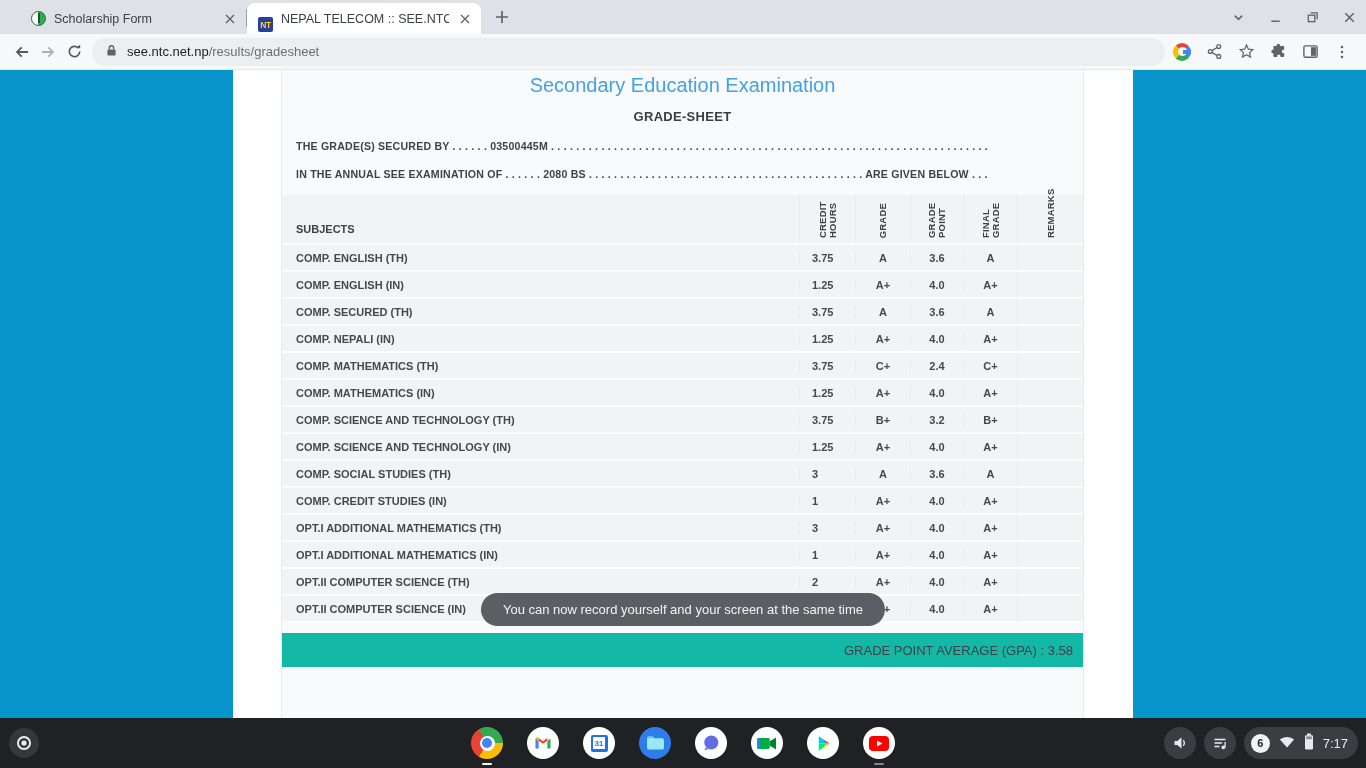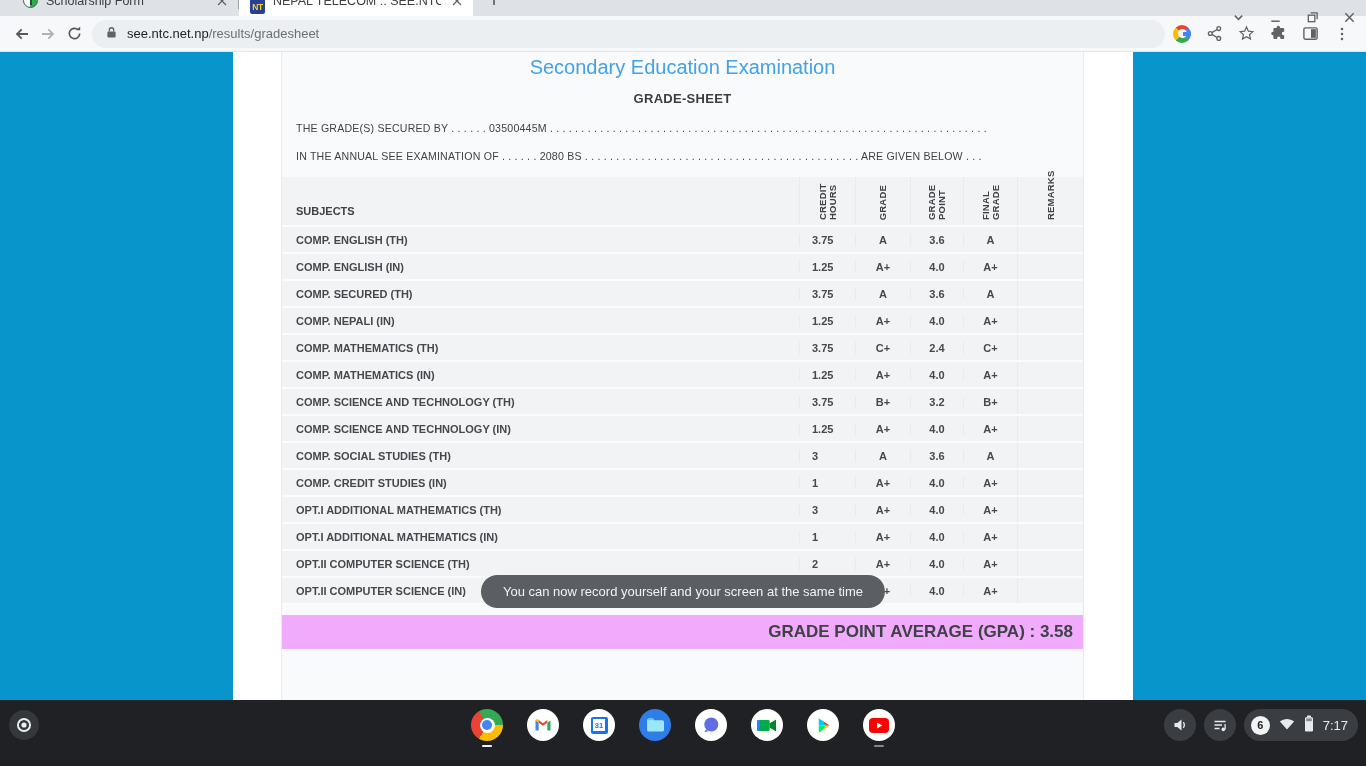--- a/index.html
+++ b/index.html
@@ -1,21 +1,21 @@
 <!DOCTYPE html>
 <html style="--page-bg: #0795cb; --title-blue: #44a1e7; --text-dark: #404248; --shelf-bg: #202124; --toast-bg: #5b5e62;"><head>
 <meta charset="utf-8">
 <style>
   * { box-sizing: border-box; margin: 0; padding: 0; }
   html,body { width:1366px; height:768px; overflow:hidden; }
   body { font-family:"Liberation Sans", sans-serif; }
   .screen { position:relative; width:1366px; height:768px; background:#fff; }
 
   
-  .tabstrip { height:16px; background:#dee1e6; display:flex; align-items:flex-end; padding-left:12px; position:relative; }
+  .tabstrip { height:34px; background:#dee1e6; display:flex; align-items:flex-end; padding-left:20px; position:relative; }
   .tab { height:31px; display:flex; align-items:center; gap:8px; padding:0 8px 0 11px; font-size:12.5px; color:#3c4043; cursor:default; }
   .tab.inactive { width:226px; }
   .tab.active { width:234px; background:#fff; border-radius:8px 8px 0 0; }
   .tab-title { flex:1; white-space:nowrap; overflow:hidden; }
   .tab-sep { width:1px; height:18px; background:#9aa0a6; margin-bottom:7px; }
   .fav-schol { width:15px; height:15px; border-radius:50%; border:1.5px solid #2f6b3b; background:linear-gradient(90deg,#fff 0 46%,#34a853 46%); position:relative; flex:none; }
   .fav-schol span { position:absolute; left:6px; top:1px; width:1.5px; height:10px; background:#24502e; }
   .fav-nt { width:15px; height:15px; background:#26409a; color:#ffd21e; font-size:8.5px; font-weight:bold; display:flex; align-items:center; justify-content:center; border-radius:2px; letter-spacing:-0.5px; flex:none;margin-top:12px; }
   .tab-close { width:16px; height:16px; display:flex; align-items:center; justify-content:center; border-radius:50%; flex:none; }
   .newtab { width:28px; height:28px; margin:0 0 3px 7px; display:flex; align-items:center; justify-content:center; border-radius:50%; }
@@ -34,33 +34,33 @@
   .g-icon { position:relative; width:18px; height:18px; border-radius:50%; background:conic-gradient(from -45deg,#ea4335 0 90deg,#4285f4 90deg 180deg,#34a853 180deg 270deg,#fbbc05 270deg 360deg); }
   .g-hole { position:absolute; inset:4.5px; background:#f7f8fa; border-radius:50%; }
   .g-bar { position:absolute; right:0; top:7px; width:8px; height:4px; background:#4285f4; }
 
   
   .content { position:relative; height:648px; background:var(--page-bg,#0795cb); overflow:hidden; }
   .white-col { position:absolute; left:233px; top:0; width:900px; height:100%; background:#fff; }
   .card { position:absolute; left:281px; top:0; width:803px; height:668px; background:#f9fafb; border-left:1px solid #e9eaec; border-right:1px solid #e9eaec; overflow:hidden; }
   .gs-title { margin-top:4px; text-align:center; font-size:20px; color:var(--title-blue,#44a1e7); }
   .gs-sub { margin-top:12px; text-align:center; font-size:13px; font-weight:bold; color:#3b3d41; letter-spacing:.3px; }
-  .gs-line { margin:16px 14px 0 14px; height:12px; font-size:10.6px; font-weight:normal; color:var(--text-dark,#404248); letter-spacing:.2px; white-space:nowrap; overflow:hidden; }
+  .gs-line { margin:16px 14px 0 14px; height:12px; font-size:10.6px; font-weight:bold; color:var(--text-dark,#404248); letter-spacing:.2px; white-space:nowrap; overflow:hidden; }
 
   .grid-row { display:grid; grid-template-columns:517px 56px 55px 53px 54px 66px; background:#f2f3f5; border-bottom:2px solid #fbfcfd; align-items:center; }
   .thead { height:50px; margin-top:15px; align-items:stretch; }
   .c-subjects { display:flex; align-items:flex-end; padding:0 0 8px 14px; font-size:11px; font-weight:bold; color:#3f4146; }
   .vcell { position:relative; border-left:1px solid #e8eaec; }
   .vtext { position:absolute; left:50%; bottom:5px; transform:translateX(-50%) rotate(180deg); writing-mode:vertical-rl; max-height:46px; font-size:9.5px; font-weight:bold; color:#3f4146; line-height:10.5px; letter-spacing:.2px; }
   .trow { height:27px; font-size:11px; font-weight:bold; color:#46484d; }
   .c-subject { padding-left:14px; white-space:nowrap; overflow:hidden; }
   .c-credit { padding-left:12px; border-left:1px solid #e8eaec; }
   .c-center { text-align:center; border-left:1px solid #e8eaec; }
   .c-remarks { border-left:1px solid #e8eaec; height:100%; }
-  .gpa-row { margin-top:10px; height:34px; background:#f0abfc; display:flex; align-items:center; justify-content:flex-end; padding-right:10px; font-size:17px; font-weight:bold; color:#3f4146; }
+  .gpa-row { margin-top:10px; height:34px; background:#14b8a6; display:flex; align-items:center; justify-content:flex-end; padding-right:10px; font-size:13px; font-weight:normal; color:#3f4146; }
 
   .toast { position:absolute; top:523px; left:50%; transform:translateX(-50%); background:var(--toast-bg,#5b5e62); color:#f2f3f4; font-size:13px; padding:9px 22px; border-radius:18px; white-space:nowrap; z-index:5; }
 
   
   .shelf { height:66px; background:var(--shelf-bg,#202124); position:relative; }
   .launcher { position:absolute; left:9px; top:10px; width:30px; height:30px; border-radius:50%; background:#34373b; display:flex; align-items:center; justify-content:center; }
   .apps { position:absolute; left:50%; top:9px; transform:translateX(-50%); display:flex; gap:24px; }
   .app { width:32px; height:32px; border-radius:50%; background:#fff; display:flex; align-items:center; justify-content:center; position:relative; }
   .run-dot { position:absolute; left:50%; transform:translateX(-50%); bottom:-6px; width:10px; height:2px; border-radius:1px; background:#f1f3f4; }
   .run-dot.dim { background:#84878b; }

